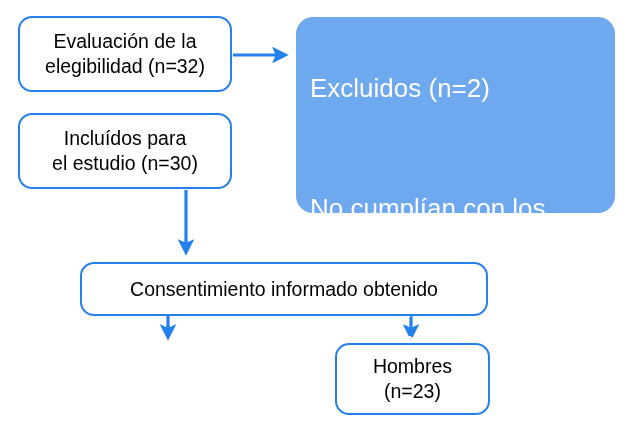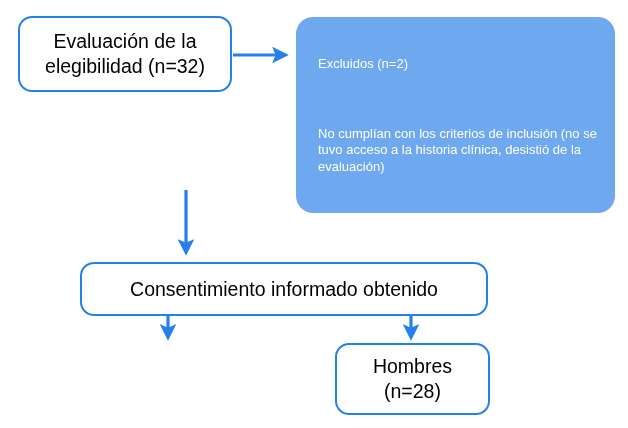--- a/index.html
+++ b/index.html
@@ -60,22 +60,22 @@
     font-size: 19.5px;
   }
   #node-included {
     left: 18px;  top: 113px;
     width: 214px; height: 76px;
     font-size: 19.5px;
   }
   #node-excluded {
     left: 296px; top: 17px;
     width: 319px; height: 196px;
-    padding: 22px 18px 0 22px;
-    font-size: 13px;
+    padding: 22px 18px 0 14px;
+    font-size: 26px;
   }
   #node-consent {
     left: 80px;  top: 262px;
     width: 408px; height: 54px;
     font-size: 19.5px;
   }
   #node-women {
     left: 98px;  top: 343px;
     width: 132px; height: 72px;
     font-size: 19.5px;
@@ -129,32 +129,36 @@
     <g>
       <line x1="411" y1="309" x2="411" y2="335" stroke="#2680eb" stroke-width="3.2" marker-end="url(#arrowhead)"></line>
     </g>
   </svg>
 
   <div class="node node-outline" id="node-eligibility">
     <span class="node-text">Evaluación de la
 elegibilidad (n=32)</span>
   </div>
 
+  <div class="node node-outline" id="node-included">
+    <span class="node-text">Incluídos para
+el estudio (n=30)</span>
+  </div>
 
   <div class="node node-filled" id="node-excluded">
     <span class="node-text">
       <span class="excluded-line">Excluidos (n=2)</span>
       <span class="excluded-gap"></span>
       <span class="excluded-line">No cumplían con los criterios de inclusión (no se tuvo acceso a la historia clínica, desistió de la evaluación)</span>
     </span>
   </div>
 
   <div class="node node-outline" id="node-consent">
     <span class="node-text">Consentimiento informado obtenido</span>
   </div>
 
 
   <div class="node node-outline" id="node-men">
     <span class="node-text">Hombres
-(n=28)</span>
+(n=23)</span>
   </div>
 
 </div>
 
 </body></html>

